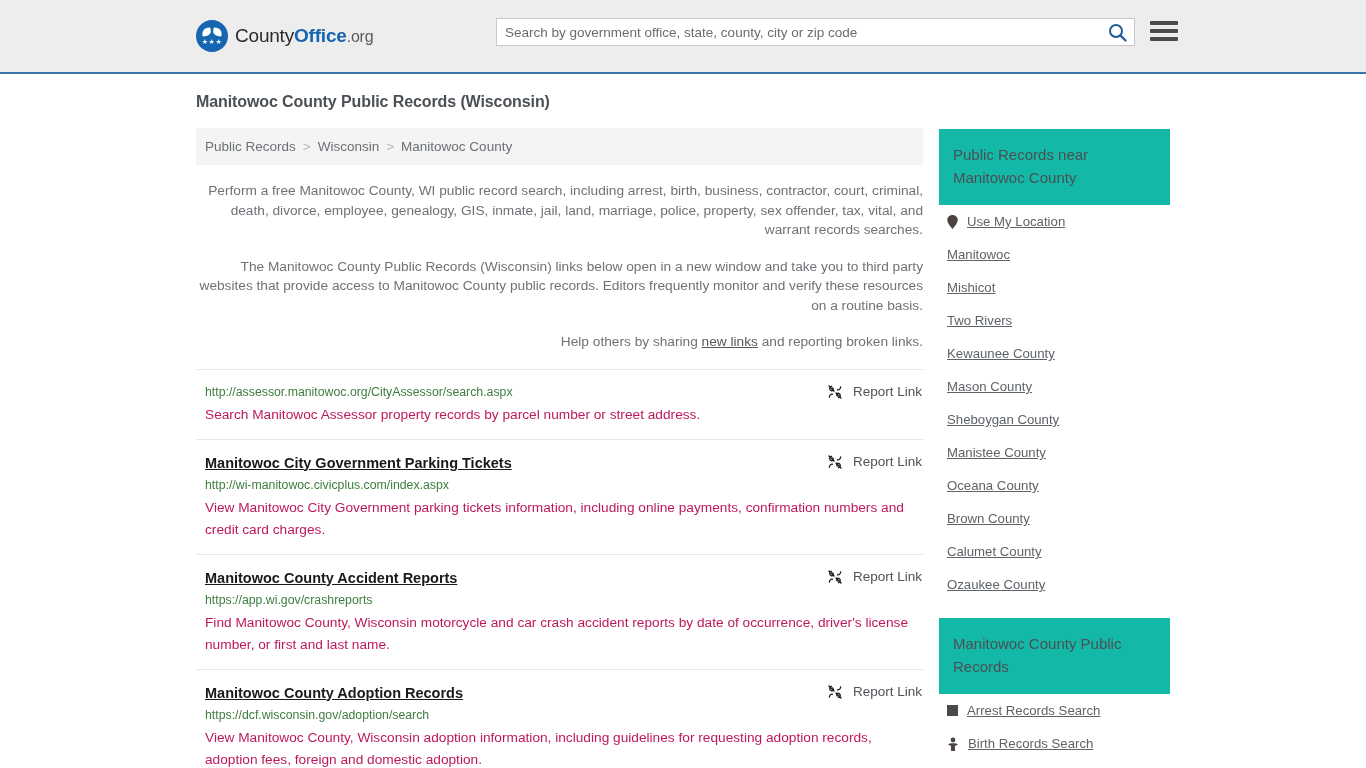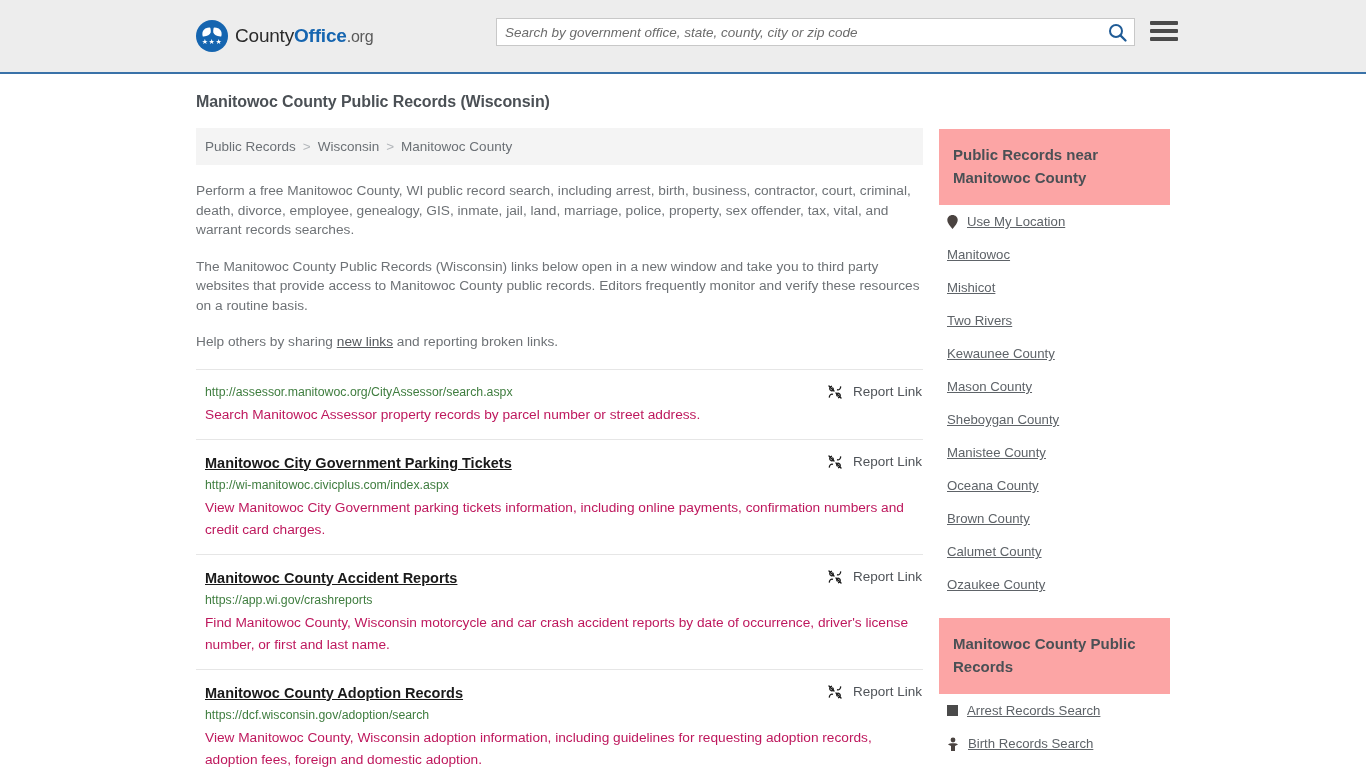--- a/index.html
+++ b/index.html
@@ -83,21 +83,20 @@
   .search-input {
     flex: 1;
     border: 0;
     outline: none;
     height: 100%;
     padding: 0 8px;
     font-family: "Liberation Sans", sans-serif;
     font-size: 13.5px;
     color: #3d3d3d;
     background: transparent;
-    font-style: italic;
   }
   .search-input::placeholder { color: #6c6c6c; }
   .search-btn {
     width: 34px; height: 100%;
     border: 0; background: transparent;
     cursor: pointer;
     display: flex; align-items: center; justify-content: center;
   }
   .hamburger {
     position: absolute;
@@ -146,20 +145,21 @@
   }
   .breadcrumb a { color: #6b7075; text-decoration: none; }
   .breadcrumb .sep { color: #b2b6ba; margin: 0 7px; }
   .breadcrumb .current { color: #6b7075; }
 
   .intro {
     font-size: 13.7px;
     line-height: 19.5px;
     color: #6e7276;
     margin: 0 0 17px 0;
+    text-align: right;
   }
   .intro a { color: #55595d; text-decoration: underline; }
 
   
   .result {
     border-top: 1px solid #e6e6e6;
     padding: 14px 0 13px 9px;
     position: relative;
   }
   .result:first-of-type { border-top: 1px solid #e6e6e6; }
@@ -191,24 +191,24 @@
     gap: 10px;
     font-size: 13.5px;
     color: #4f5358;
     cursor: pointer;
     white-space: nowrap;
   }
   .unlink-icon { width: 16px; height: 16px; flex: none; }
 
   
   .side-box-head {
-    background: #fca5a5;
+    background: #14b8a6;
     padding: 14px 14px 16px 14px;
     font-size: 15px;
-    font-weight: bold;
+    font-weight: normal;
     color: #4b5055;
     line-height: 23px;
   }
   .side-list { padding: 0; margin: 0; list-style: none; }
   .side-list li {
     padding: 9px 4px 9px 8px;
     display: flex;
     align-items: center;
     gap: 9px;
     font-size: 13.2px;

